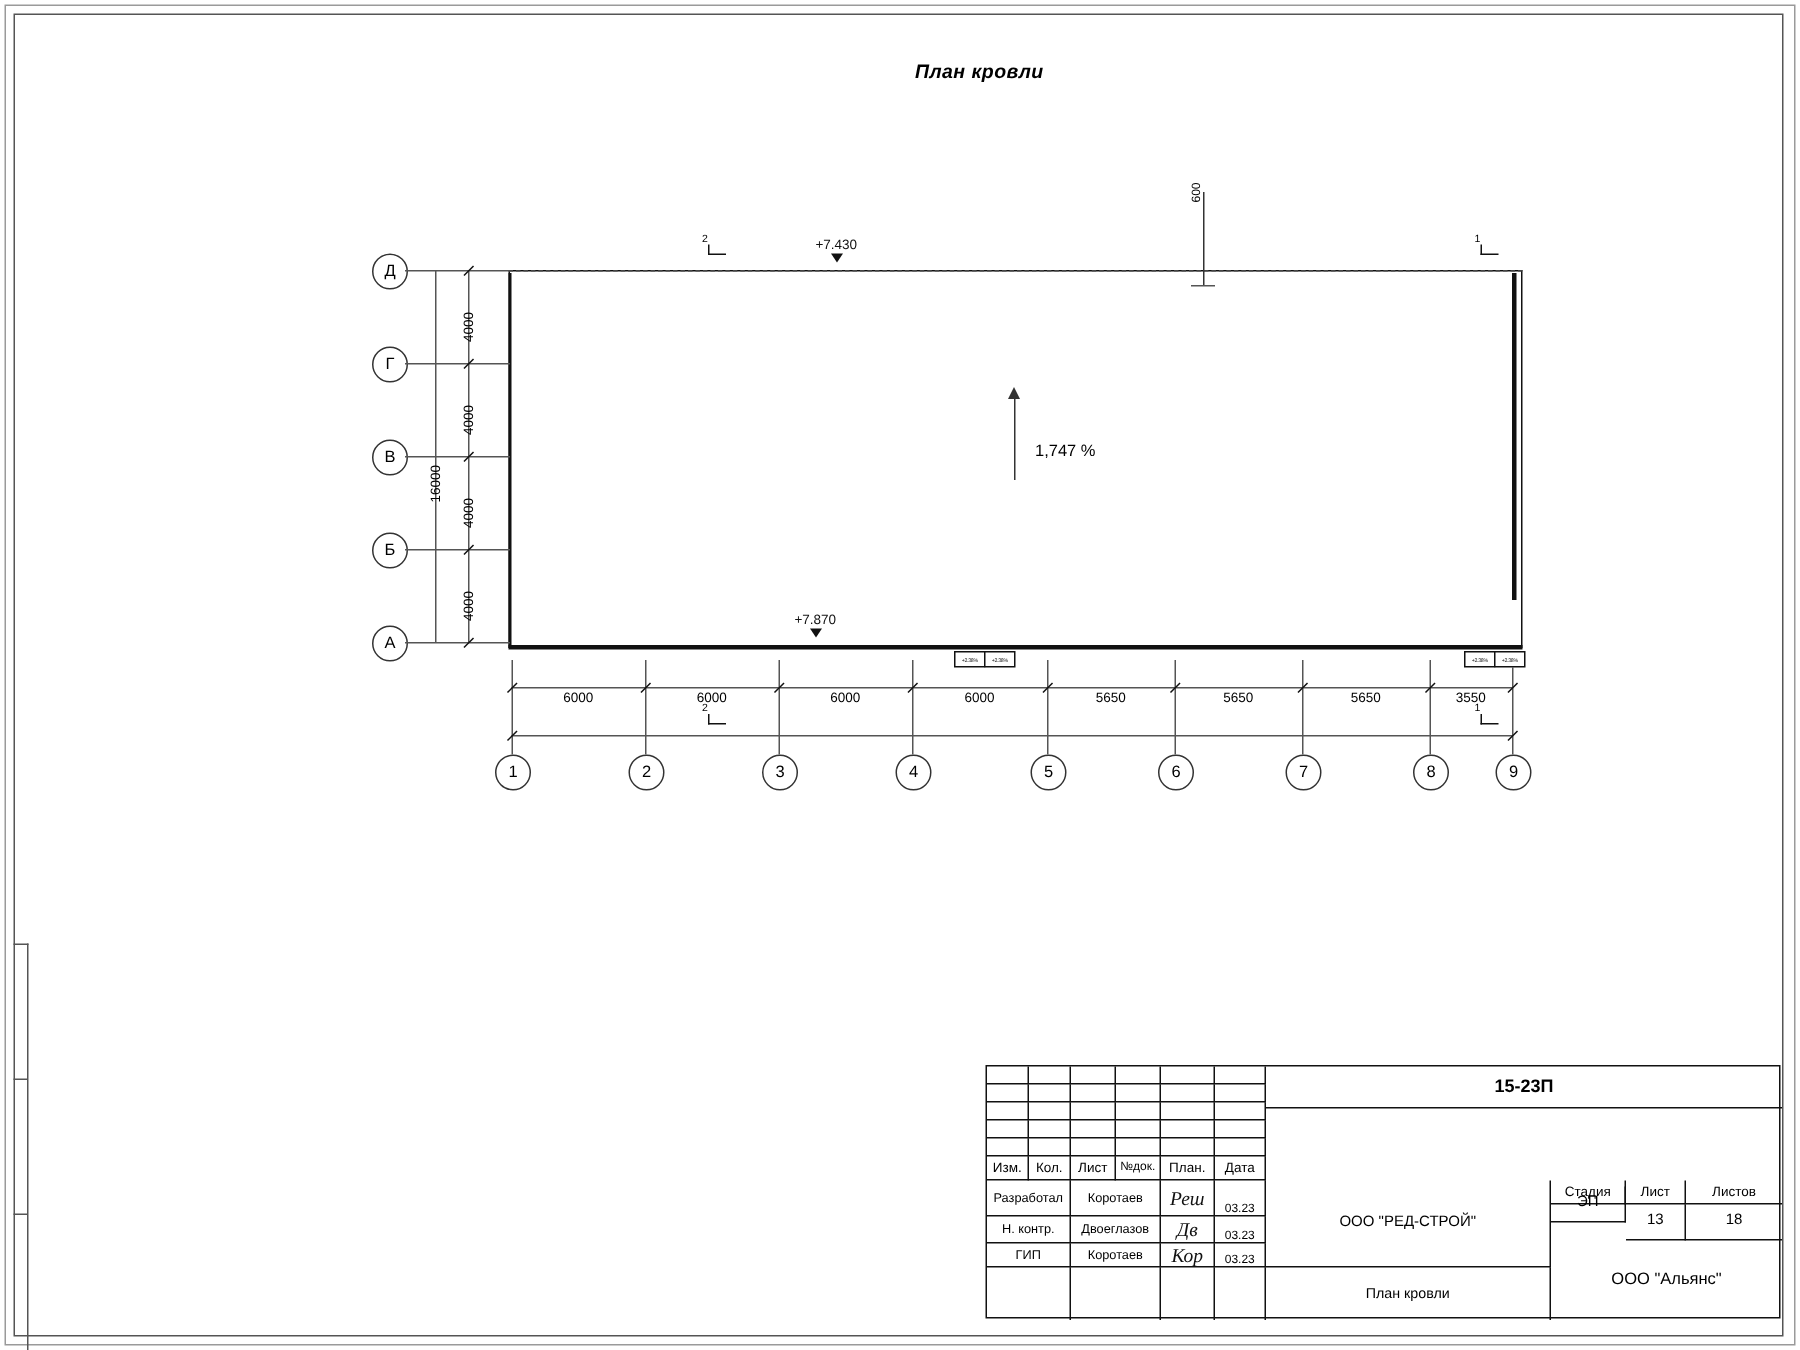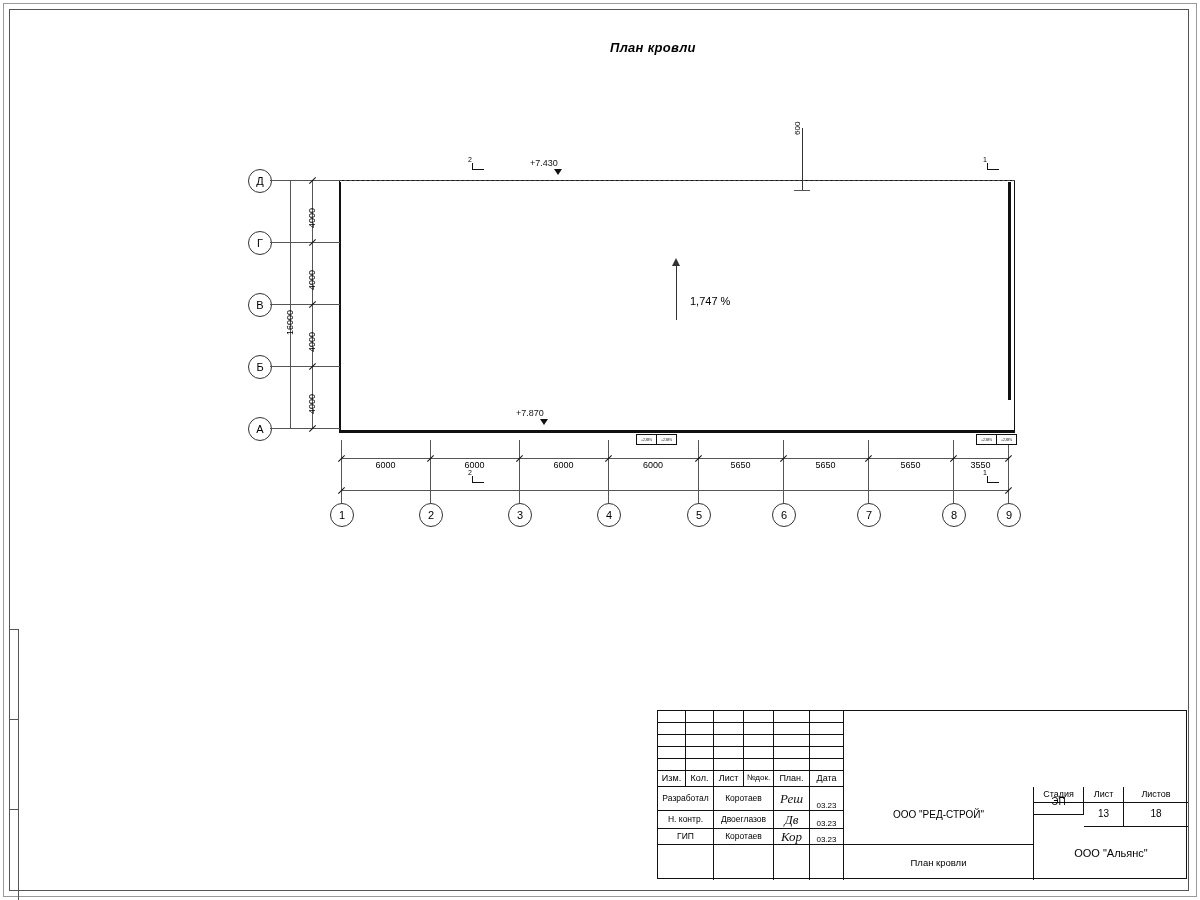--- a/index.html
+++ b/index.html
@@ -71,21 +71,21 @@
   .slope-arrow:before{
     content:"";position:absolute;left:-4px;top:-7px;
     border-left:4px solid transparent;border-right:4px solid transparent;
     border-bottom:8px solid #333;
   }
   .slope-label{
     position:absolute;left:690px;top:295px;font-size:11px;
   }
 
   
-  .elev{position:absolute;font-size:9px;color:#111;}
+  .elev{position:absolute;font-size:9px;color:#111;text-align:center;}
   .elev .tick{
     position:absolute;left:50%;top:11px;margin-left:-4px;
     width:0;height:0;border-left:4px solid transparent;border-right:4px solid transparent;
     border-top:6px solid #111;
   }
 
   
   .v600{
     position:absolute;left:802px;top:128px;width:1px;height:62px;background:#333;
   }
@@ -356,20 +356,21 @@
     <div class="st-cell" style="left:0;top:118px;width:56px;height:16px;font-size:8.5px;">ГИП</div>
     <div class="st-cell" style="left:56px;top:118px;width:60px;height:16px;font-size:8.5px;">Коротаев</div>
     <div class="st-cell sig" style="left:116px;top:118px;width:36px;height:16px;">Кор</div>
     <div class="st-cell" style="left:152px;top:118px;width:34px;height:16px;font-size:8px;align-items:flex-end;">03.23</div>
 
     <div class="st-cell" style="left:0;top:134px;width:56px;height:35px;border-bottom:none;"></div>
     <div class="st-cell" style="left:56px;top:134px;width:60px;height:35px;border-bottom:none;"></div>
     <div class="st-cell" style="left:116px;top:134px;width:36px;height:35px;border-bottom:none;"></div>
     <div class="st-cell" style="left:152px;top:134px;width:34px;height:35px;border-bottom:none;"></div>
 
+    <div class="st-cell big" style="left:186px;top:0;width:344px;height:28px;border-right:none;font-weight:bold;">15-23П</div>
 
 
     <div class="st-cell" style="left:186px;top:76px;width:190px;height:58px;font-size:10px;">ООО "РЕД-СТРОЙ"</div>
 
     <div class="st-cell" style="left:186px;top:134px;width:190px;height:35px;font-size:9.5px;border-bottom:none;">План кровли</div>
 
     <div class="st-cell" style="left:376px;top:76px;width:50px;height:16px;font-size:9px;">Стадия</div>
     <div class="st-cell" style="left:426px;top:76px;width:40px;height:16px;font-size:9px;">Лист</div>
     <div class="st-cell" style="left:466px;top:76px;width:64px;height:16px;font-size:9px;border-right:none;">Листов</div>
 

